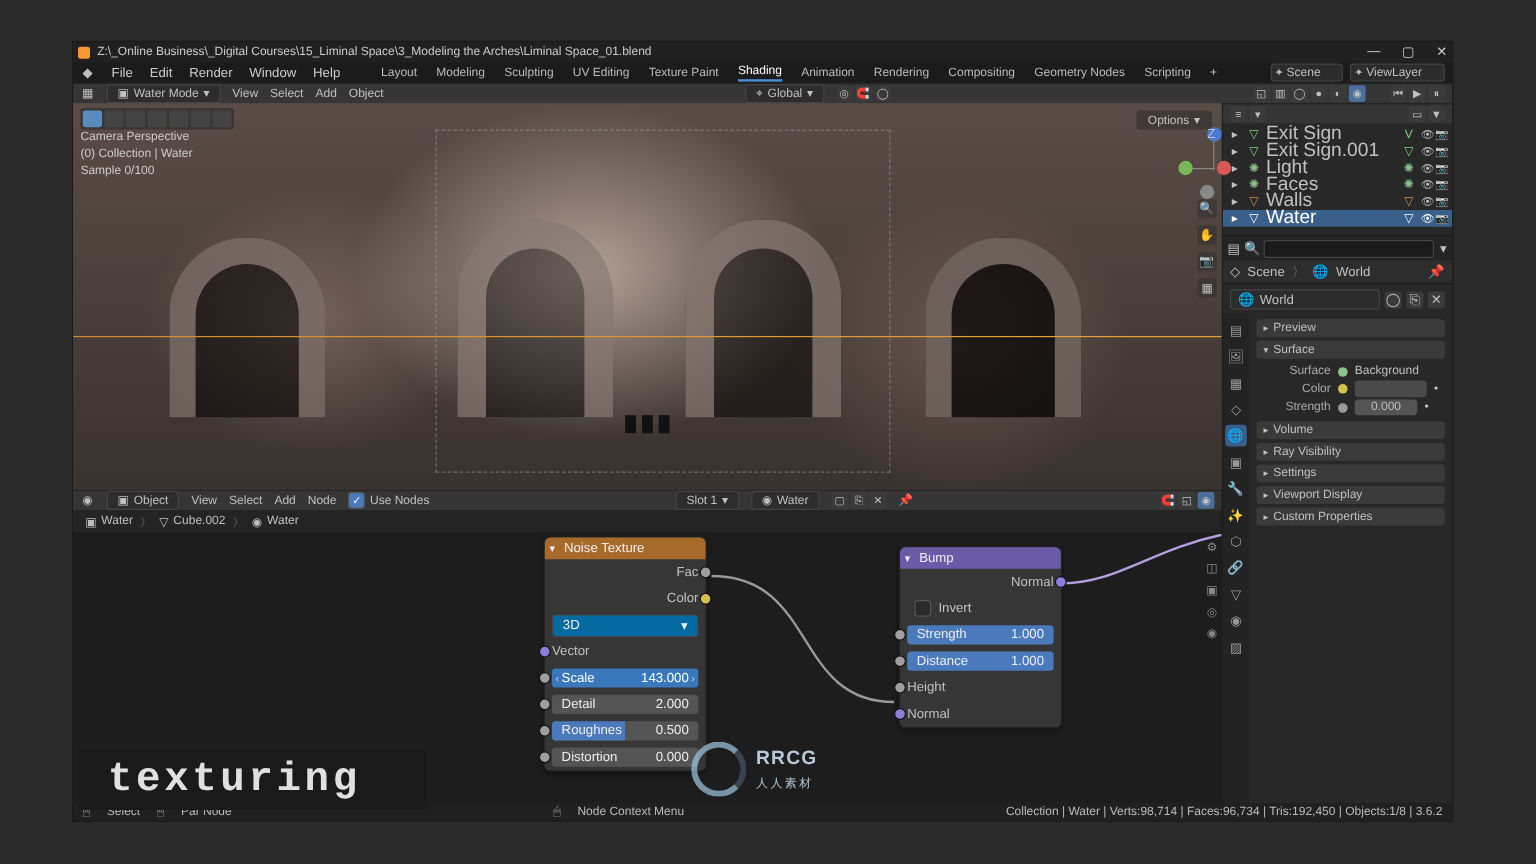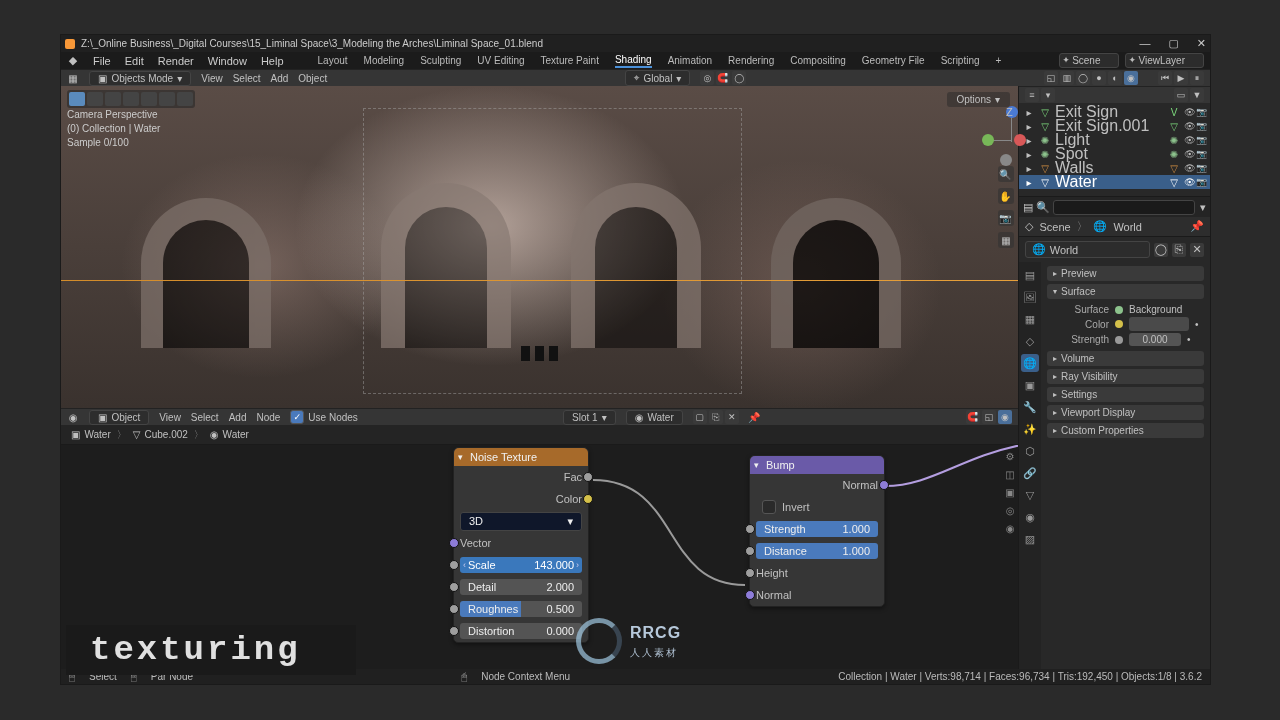--- a/index.html
+++ b/index.html
@@ -191,21 +191,21 @@
     background: #545454;
     border-radius: 3px;
     display: flex;
     justify-content: space-between;
     align-items: center;
     padding: 2px 8px;
     width: 100%;
     font-size: 11px;
     color: #eee;
   }
-  .value-field.dropdown { background: #0f172a; border: 1px solid #444; justify-content: space-between; }
+  .value-field.dropdown { background: #0369a1; border: 1px solid #444; justify-content: space-between; }
   .value-field.active { background: #3a78bc; color: #fff; position: relative; }
   .value-field.active .arrow-l, .value-field.active .arrow-r { position: absolute; top: 3px; font-size: 9px; color: #cce; }
   .value-field.active .arrow-l { left: 3px; }
   .value-field.active .arrow-r { right: 3px; }
   .checkbox-row { display: flex; align-items: center; gap: 6px; padding-left: 6px;}
   .checkbox { width: 14px; height: 14px; background: #2a2a2a; border: 1px solid #555; border-radius: 3px; }
   .node-canvas svg.wires { position: absolute; inset: 0; width: 100%; height: 100%; pointer-events: none; }
   
   .right-pane {
     width: 192px;
@@ -341,35 +341,35 @@
     <div class="workspaces">
       <span class="ws">Layout</span>
       <span class="ws">Modeling</span>
       <span class="ws">Sculpting</span>
       <span class="ws">UV Editing</span>
       <span class="ws">Texture Paint</span>
       <span class="ws active">Shading</span>
       <span class="ws">Animation</span>
       <span class="ws">Rendering</span>
       <span class="ws">Compositing</span>
-      <span class="ws">Geometry File</span>
+      <span class="ws">Geometry Nodes</span>
       <span class="ws">Scripting</span>
       <span class="ws">+</span>
     </div>
     <div class="scene-block">
       <span class="scene-pill"><span>Scene</span></span>
       <span class="scene-pill"><span>ViewLayer</span></span>
     </div>
   </div>
 
   <div class="headerbar">
     <span class="hb-icon">▦</span>
     <span class="hb-pill">
       <span>▣</span>
-      <span>Objects Mode</span>
+      <span>Water Mode</span>
       <span>▾</span>
     </span>
     <span>View</span>
     <span>Select</span>
     <span>Add</span>
     <span>Object</span>
     <span style="flex:1"></span>
     <span class="hb-pill">
       <span>⌖</span>
       <span>Global</span>
@@ -650,21 +650,21 @@
           <span class="ol-name">Light</span>
           <span class="ol-icon" style="color:#8cc28c">✺</span>
           <span class="ol-toggles">
               <span class="ol-toggle">👁</span>
               <span class="ol-toggle">📷</span>
             </span>
         </div>
         <div class="ol-row">
           <span class="ol-icon">▸</span>
           <span class="ol-icon" style="color:#8cc28c">✺</span>
-          <span class="ol-name">Spot</span>
+          <span class="ol-name">Faces</span>
           <span class="ol-icon" style="color:#8cc28c">✺</span>
           <span class="ol-toggles">
               <span class="ol-toggle">👁</span>
               <span class="ol-toggle">📷</span>
             </span>
         </div>
         <div class="ol-row">
           <span class="ol-icon">▸</span>
           <span class="ol-icon" style="color:#d48f42">▽</span>
           <span class="ol-name">Walls</span>

